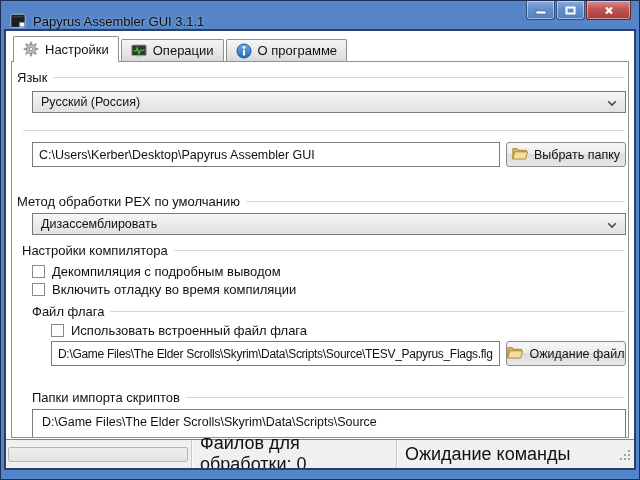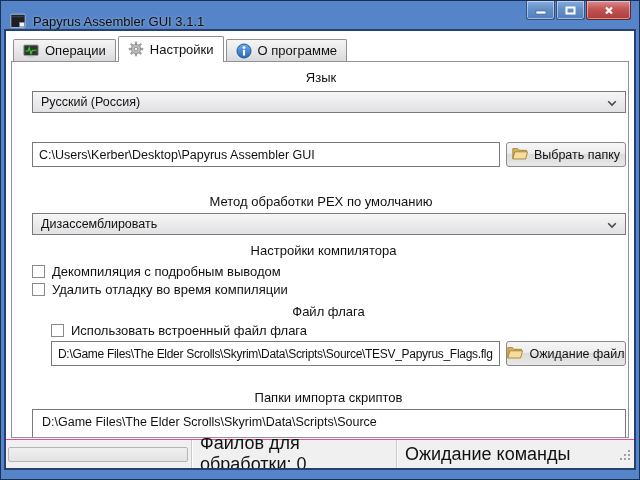--- a/index.html
+++ b/index.html
@@ -51,21 +51,21 @@
     height: 26px; background: #fff; z-index: 3; margin-bottom: -1px; padding-bottom: 1px;
   }
   .tab .ticon { width: 16px; height: 16px; flex: 0 0 auto; }
 
   
   .panel {
     flex: 1; margin: 0 5px; border: 1px solid #919191;
     position: relative; z-index: 1; overflow: hidden;
     padding: 2px 1px 0 2px; background: #fff;
   }
-  .group-head { display: flex; align-items: center; margin: 6px 2px 0 3px; height: 15px; flex-direction: column; }
+  .group-head { display: flex; align-items: center; margin: 6px 2px 0 3px; height: 15px; }
   .group-label { font-size: 13px; white-space: nowrap; }
   .group-line { flex: 1; height: 1px; background: #d6d6d6; margin-left: 6px; }
   .group-body { margin-left: 18px; margin-right: 1px; border-radius: 7px; }
 
   .combo {
     height: 22px; margin-top: 6px;
     border: 1px solid #7a7a7a;
     background: linear-gradient(#f7f7f7, #eaeaec 55%, #e1e1e4);
     display: flex; align-items: center; padding: 0 8px; cursor: default;
   }
@@ -152,30 +152,20 @@
               <path d="M2 1.5 L8 7.5 M8 1.5 L2 7.5" stroke="#fff" stroke-width="2.2"></path>
             </svg>
         </span>
       </div>
     </div>
   </div>
 
   <div class="client">
 
     <div class="tabbar">
-      <div class="tab">
-        <span class="ticon">
-          <svg width="16" height="16" viewBox="0 0 16 16">
-            <rect x="0.8" y="2" width="14.4" height="10.5" rx="1" fill="#33382f" stroke="#9aa0a8" stroke-width="0.9"></rect>
-            <polyline points="2.5,8 5,8 6.2,4.8 8,10.8 9.3,7.2 13.5,7.2" fill="none" stroke="#3bd43b" stroke-width="1.1"></polyline>
-            <rect x="4.5" y="13" width="7" height="1.6" fill="#c9ced6"></rect>
-          </svg>
-        </span>
-        <span>Операции</span>
-      </div>
       <div class="tab active">
         <span class="ticon">
           <svg width="16" height="16" viewBox="0 0 16 16">
             <g stroke="#a0a0a0" stroke-width="2.3">
               <line x1="12.8" y1="8" x2="15.3" y2="8"></line>
                 <line x1="11.4" y1="11.4" x2="13.2" y2="13.2"></line>
               <line x1="8" y1="12.8" x2="8" y2="15.3"></line>
                 <line x1="4.6" y1="11.4" x2="2.8" y2="13.2"></line>
               <line x1="3.2" y1="8" x2="0.7" y2="8"></line>
                 <line x1="4.6" y1="4.6" x2="2.8" y2="2.8"></line>
@@ -184,20 +174,30 @@
             </g>
             <circle cx="8" cy="8" r="4.6" fill="#c2c2c2" stroke="#8a8a8a"></circle>
             <circle cx="8" cy="8" r="1.9" fill="#f4f4f4" stroke="#8a8a8a"></circle>
           </svg>
         </span>
         <span>Настройки</span>
       </div>
       <div class="tab">
         <span class="ticon">
           <svg width="16" height="16" viewBox="0 0 16 16">
+            <rect x="0.8" y="2" width="14.4" height="10.5" rx="1" fill="#33382f" stroke="#9aa0a8" stroke-width="0.9"></rect>
+            <polyline points="2.5,8 5,8 6.2,4.8 8,10.8 9.3,7.2 13.5,7.2" fill="none" stroke="#3bd43b" stroke-width="1.1"></polyline>
+            <rect x="4.5" y="13" width="7" height="1.6" fill="#c9ced6"></rect>
+          </svg>
+        </span>
+        <span>Операции</span>
+      </div>
+      <div class="tab">
+        <span class="ticon">
+          <svg width="16" height="16" viewBox="0 0 16 16">
             <defs>
                 <linearGradient id="gi" x1="0" y1="0" x2="0" y2="1">
               <stop offset="0" stop-color="#6aaef0"></stop>
                   <stop offset="1" stop-color="#2766b4"></stop>
             </linearGradient>
               </defs>
             <circle cx="8" cy="8" r="7" fill="url(#gi)" stroke="#1f5b9e"></circle>
             <circle cx="8" cy="4.6" r="1.4" fill="#fff"></circle>
             <rect x="6.9" y="6.8" width="2.2" height="6" rx="1.1" fill="#fff"></rect>
           </svg>
@@ -260,21 +260,21 @@
         <span class="group-label">Настройки компилятора</span>
         <span class="group-line"></span>
       </div>
       <div class="group-body">
         <div class="check-row" style="margin-top:6px;">
           <span class="checkbox"></span>
           <span>Декомпиляция с подробным выводом</span>
         </div>
         <div class="check-row">
           <span class="checkbox"></span>
-          <span>Удалить отладку во время компиляции</span>
+          <span>Включить отладку во время компиляции</span>
         </div>
 
         <div class="group-head" style="margin:7px 1px 0 0;">
           <span class="group-label">Файл флага</span>
           <span class="group-line"></span>
         </div>
         <div class="group-body" style="margin-left:19px; margin-right:0;">
           <div class="check-row" style="margin-top:4px;">
             <span class="checkbox"></span>
             <span>Использовать встроенный файл флага</span>

